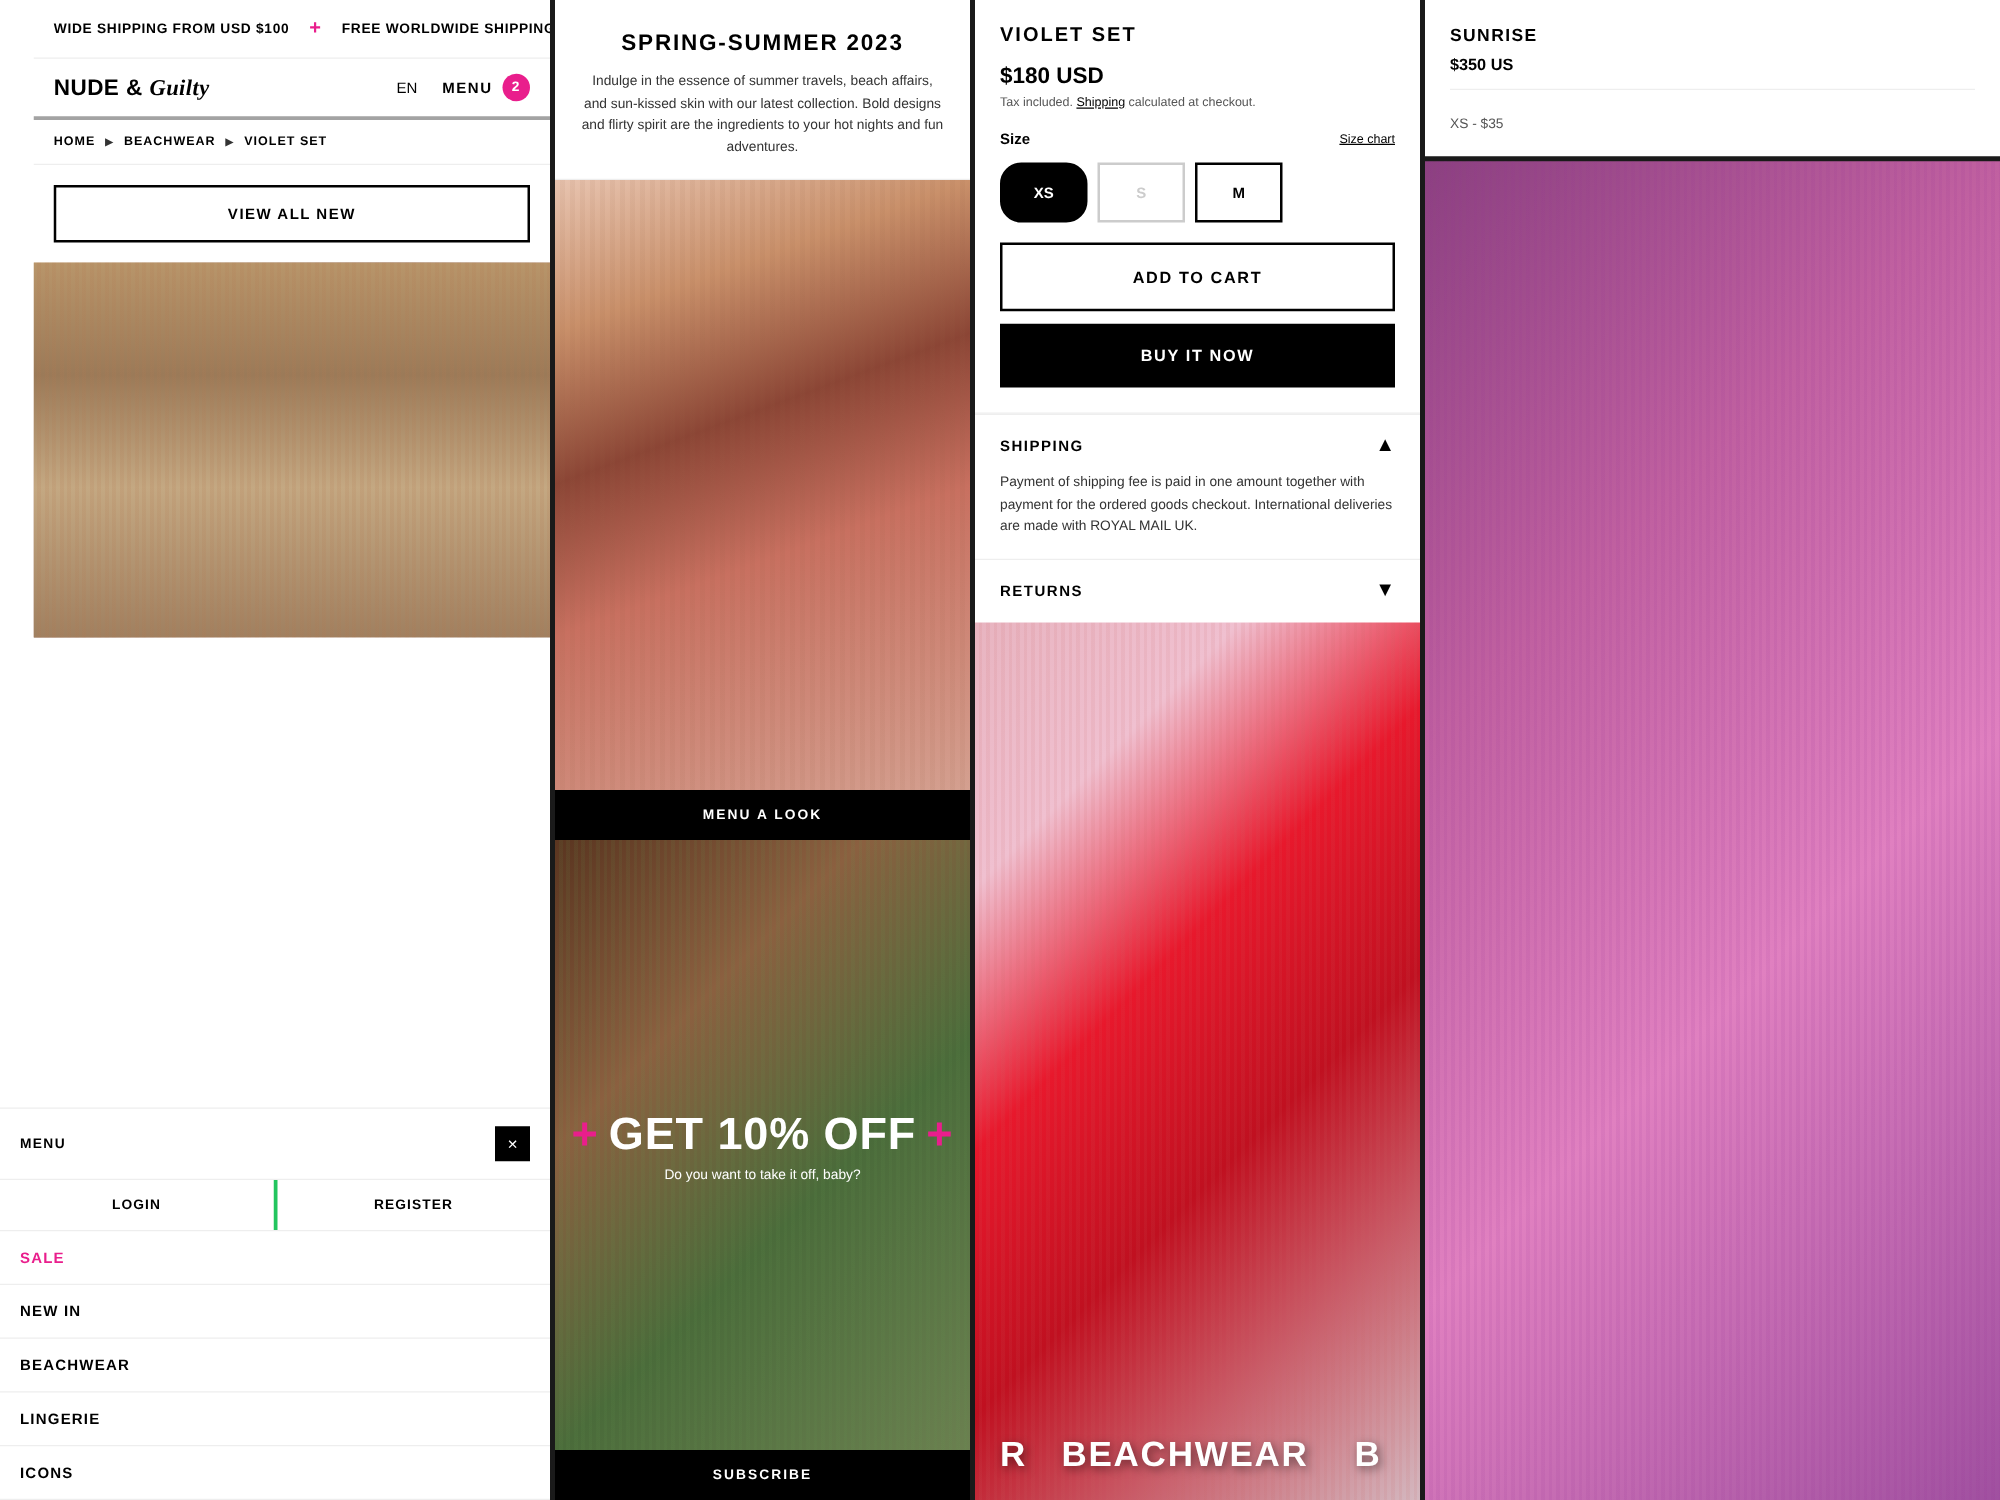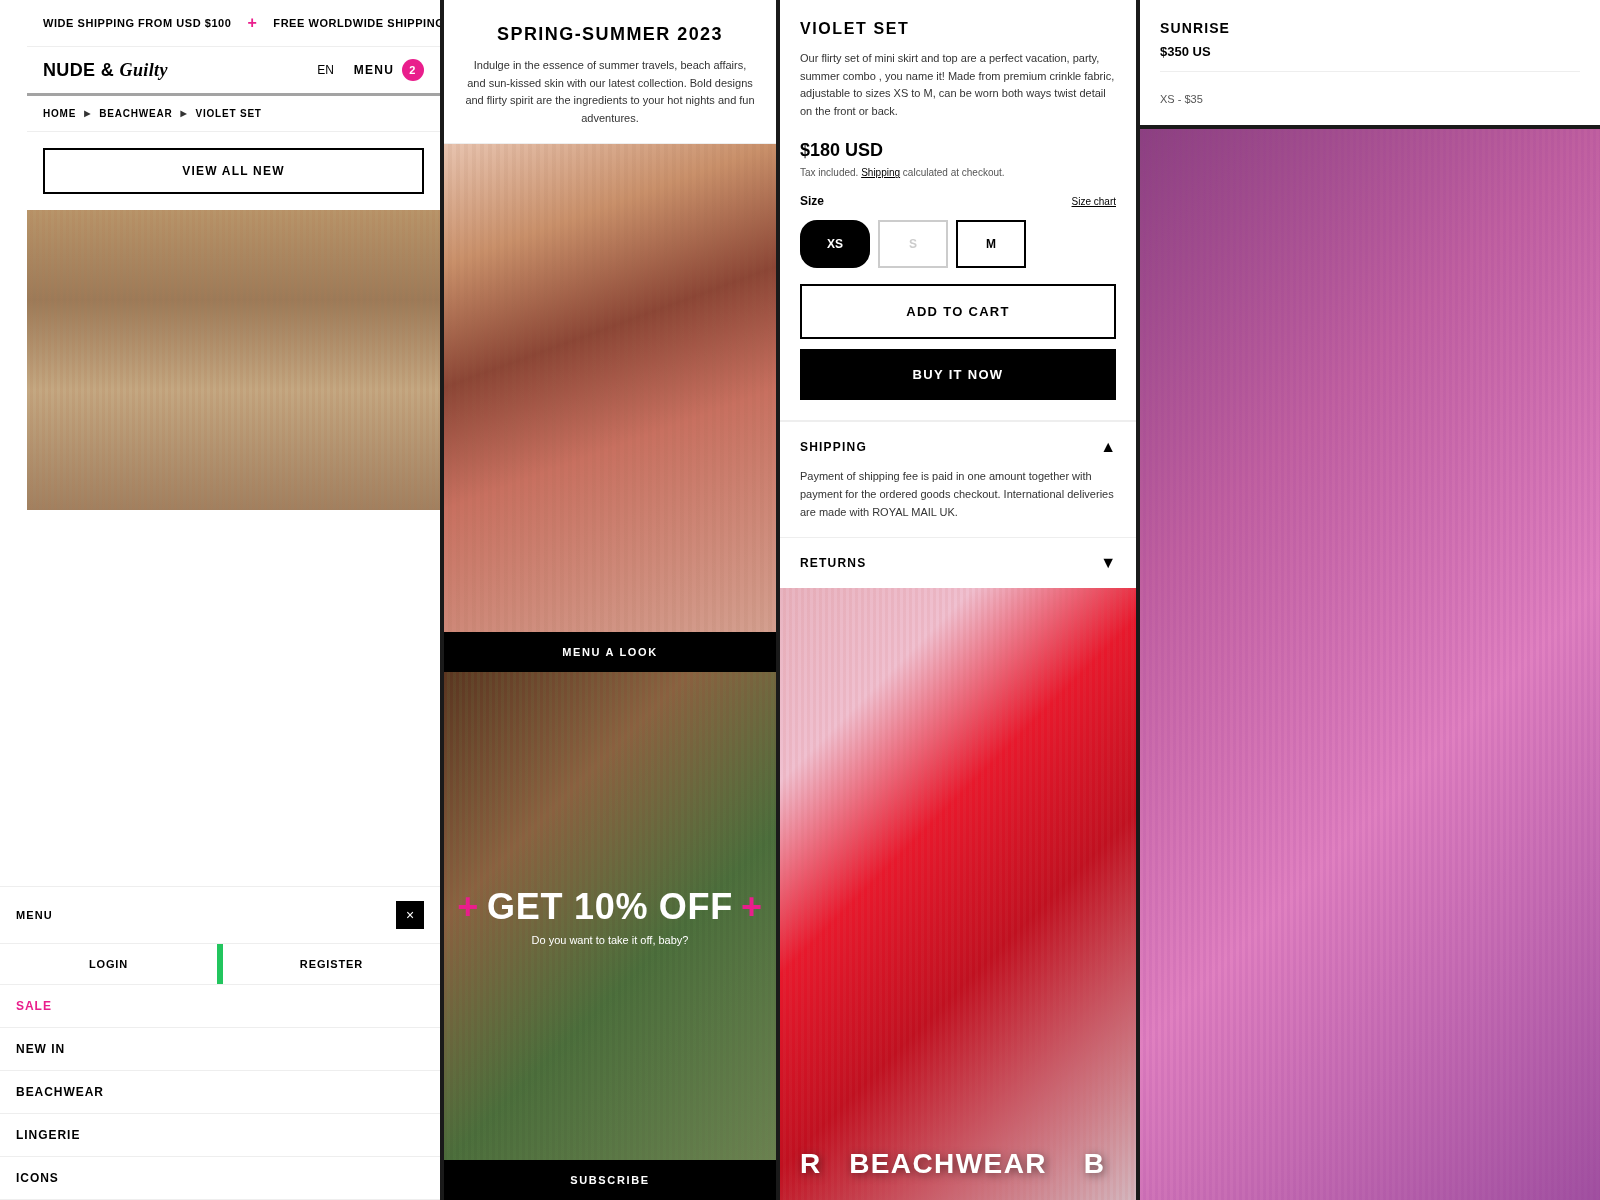--- a/index.html
+++ b/index.html
@@ -204,21 +204,21 @@
       border-bottom: 1px solid #eee;
     }
     .menu-auth-btn {
       flex: 1;
       padding: 14px;
       text-align: center;
       font-size: 11px;
       font-weight: 600;
       letter-spacing: 0.08em;
       cursor: pointer;
-      border-right: 6px solid #22c55e;
+      border-right: 3px solid #22c55e;
     }
     .menu-auth-btn:last-child { border-right: none; }
     .menu-item {
       padding: 14px 16px;
       font-size: 12px;
       font-weight: 600;
       letter-spacing: 0.08em;
       border-bottom: 1px solid #eee;
       cursor: pointer;
     }
@@ -654,21 +654,20 @@
     </div>
   </div>
 
   <div class="subscribe-bar">SUBSCRIBE</div>
 </div>
 
 <div class="right-panel">
 
   <div class="product-info">
     <div class="product-title">VIOLET SET</div>
-    <div class="product-desc">Our flirty set of mini skirt and top are a perfect vacation, party, summer combo , you name it! Made from premium crinkle fabric, adjustable to sizes XS to M, can be worn both ways twist detail on the front or back.</div>
     <div class="product-price">$180 USD</div>
     <div class="tax-info">
       <span>Tax included.</span>
       <a>Shipping</a>
       <span>calculated at checkout.</span>
     </div>
 
     
     <div class="size-row">
       <span class="size-label">Size</span>

